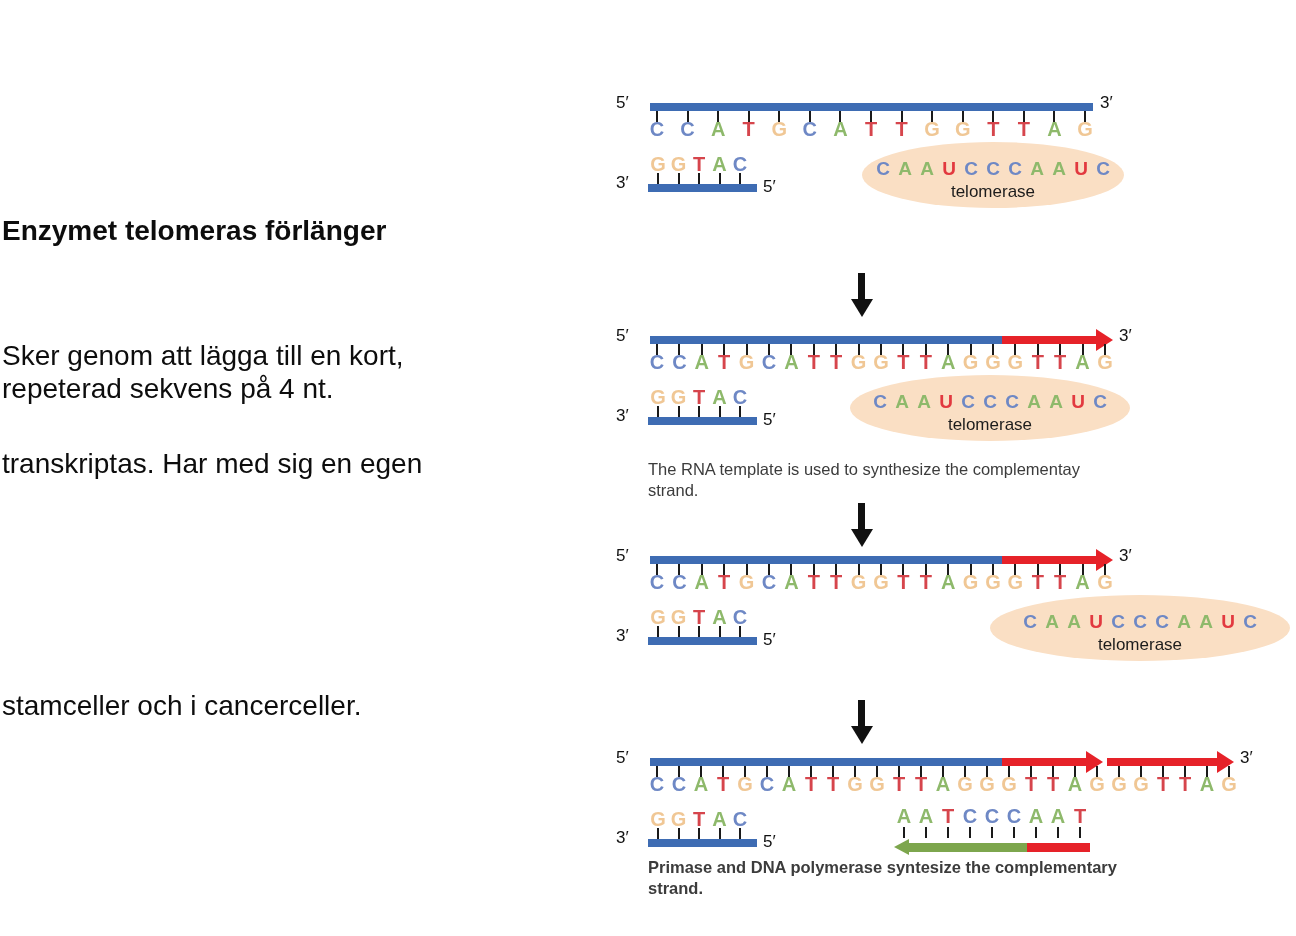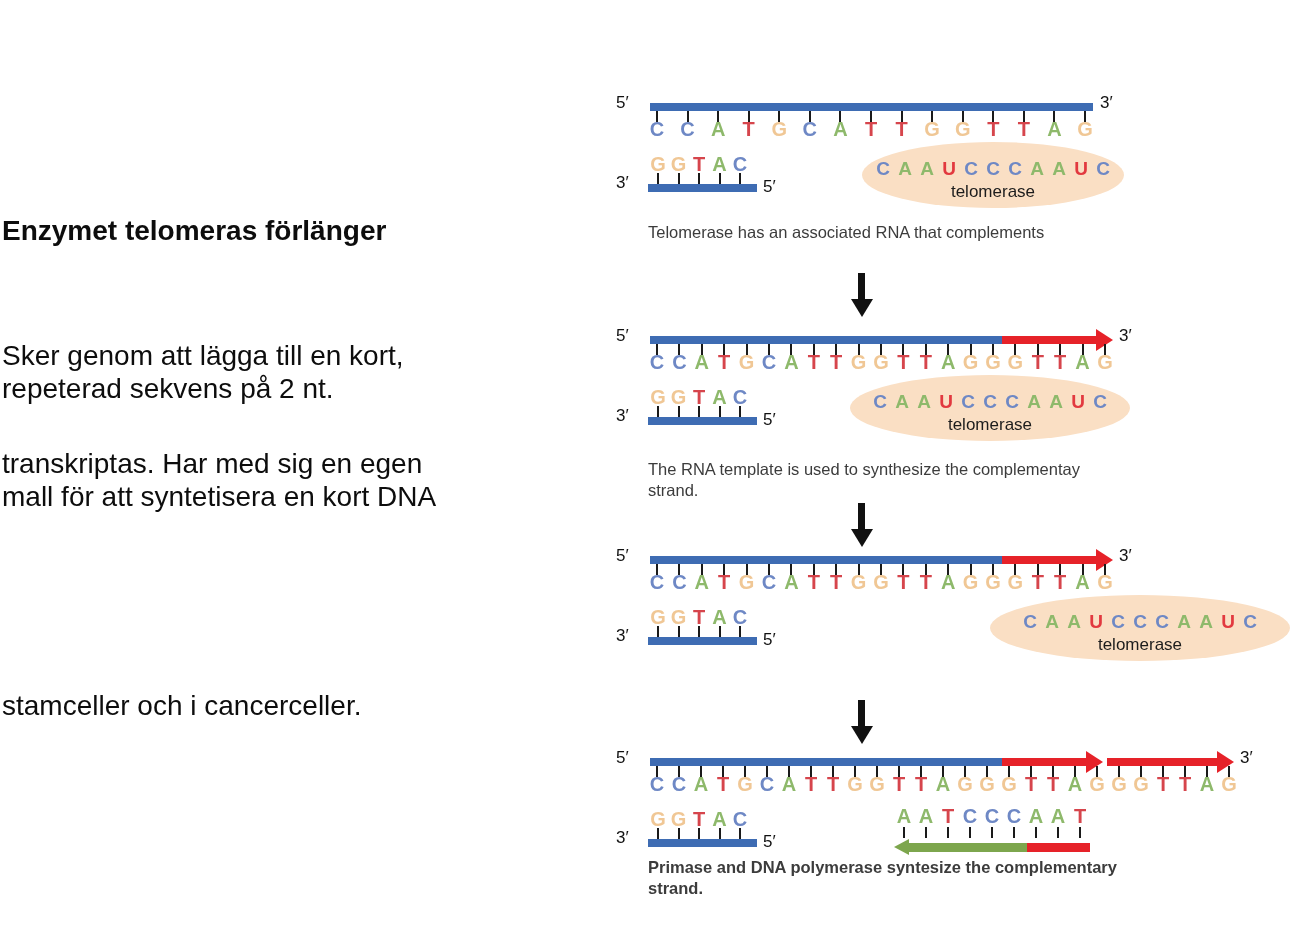--- a/index.html
+++ b/index.html
@@ -30,25 +30,24 @@
 </head>
 <body>
 
 <div id="slide">
   <div id="notes">
       <div class="note-p bold" style="top: 214px;">
         <div class="note-line">Enzymet telomeras förlänger</div>
       </div>
       <div class="note-p" style="top: 339px;">
         <div class="note-line">Sker genom att lägga till en kort,</div>
-        <div class="note-line">repeterad sekvens på 2 nt.</div>
+        <div class="note-line">repeterad sekvens på 4 nt.</div>
       </div>
       <div class="note-p" style="top: 447px;">
         <div class="note-line">transkriptas. Har med sig en egen</div>
-        <div class="note-line">mall för att syntetisera en kort DNA</div>
       </div>
       <div class="note-p" style="top: 689px;">
         <div class="note-line">stamceller och i cancerceller.</div>
       </div>
     </div>
   <div id="figure">
       <div class="ellipse" style="left: 862px; top: 142px; width: 262px; height: 66px; background: rgb(250, 223, 196);"></div>
       <div class="rna-letter" style="left: 872px; top: 158px; width: 22px; color: rgb(110, 136, 197);">C</div>
       <div class="rna-letter" style="left: 894px; top: 158px; width: 22px; color: rgb(142, 185, 107);">A</div>
       <div class="rna-letter" style="left: 916px; top: 158px; width: 22px; color: rgb(142, 185, 107);">A</div>
@@ -101,21 +100,20 @@
       <div class="seq-letter" style="left: 689px; top: 153px; width: 20px; color: rgb(214, 69, 76);">T</div>
       <div class="tick" style="left: 698px; top: 173px; height: 11px;"></div>
       <div class="seq-letter" style="left: 709.5px; top: 153px; width: 20px; color: rgb(142, 185, 107);">A</div>
       <div class="tick" style="left: 718.5px; top: 173px; height: 11px;"></div>
       <div class="seq-letter" style="left: 730px; top: 153px; width: 20px; color: rgb(110, 136, 197);">C</div>
       <div class="tick" style="left: 739px; top: 173px; height: 11px;"></div>
       <div class="bar" style="left: 648px; top: 184px; width: 109px; background: rgb(62, 108, 179);"></div>
       <div class="plabel" style="left: 616px; top: 173px;">3′</div>
       <div class="plabel" style="left: 763px; top: 177px;">5′</div>
       <div class="caption" style="left: 648px; top: 222px;">
-        <div class="caption-line">Telomerase has an associated RNA that complements</div>
       </div>
       <div class="down-arrow-shaft" style="left: 858px; top: 273px;"></div>
       <div class="down-arrow-head" style="left: 851px; top: 299px;"></div>
       <div class="ellipse" style="left: 850px; top: 375px; width: 280px; height: 66px; background: rgb(250, 223, 196);"></div>
       <div class="rna-letter" style="left: 869px; top: 391px; width: 22px; color: rgb(110, 136, 197);">C</div>
       <div class="rna-letter" style="left: 891px; top: 391px; width: 22px; color: rgb(142, 185, 107);">A</div>
       <div class="rna-letter" style="left: 913px; top: 391px; width: 22px; color: rgb(142, 185, 107);">A</div>
       <div class="rna-letter" style="left: 935px; top: 391px; width: 22px; color: rgb(226, 57, 63);">U</div>
       <div class="rna-letter" style="left: 957px; top: 391px; width: 22px; color: rgb(110, 136, 197);">C</div>
       <div class="rna-letter" style="left: 979px; top: 391px; width: 22px; color: rgb(110, 136, 197);">C</div>

